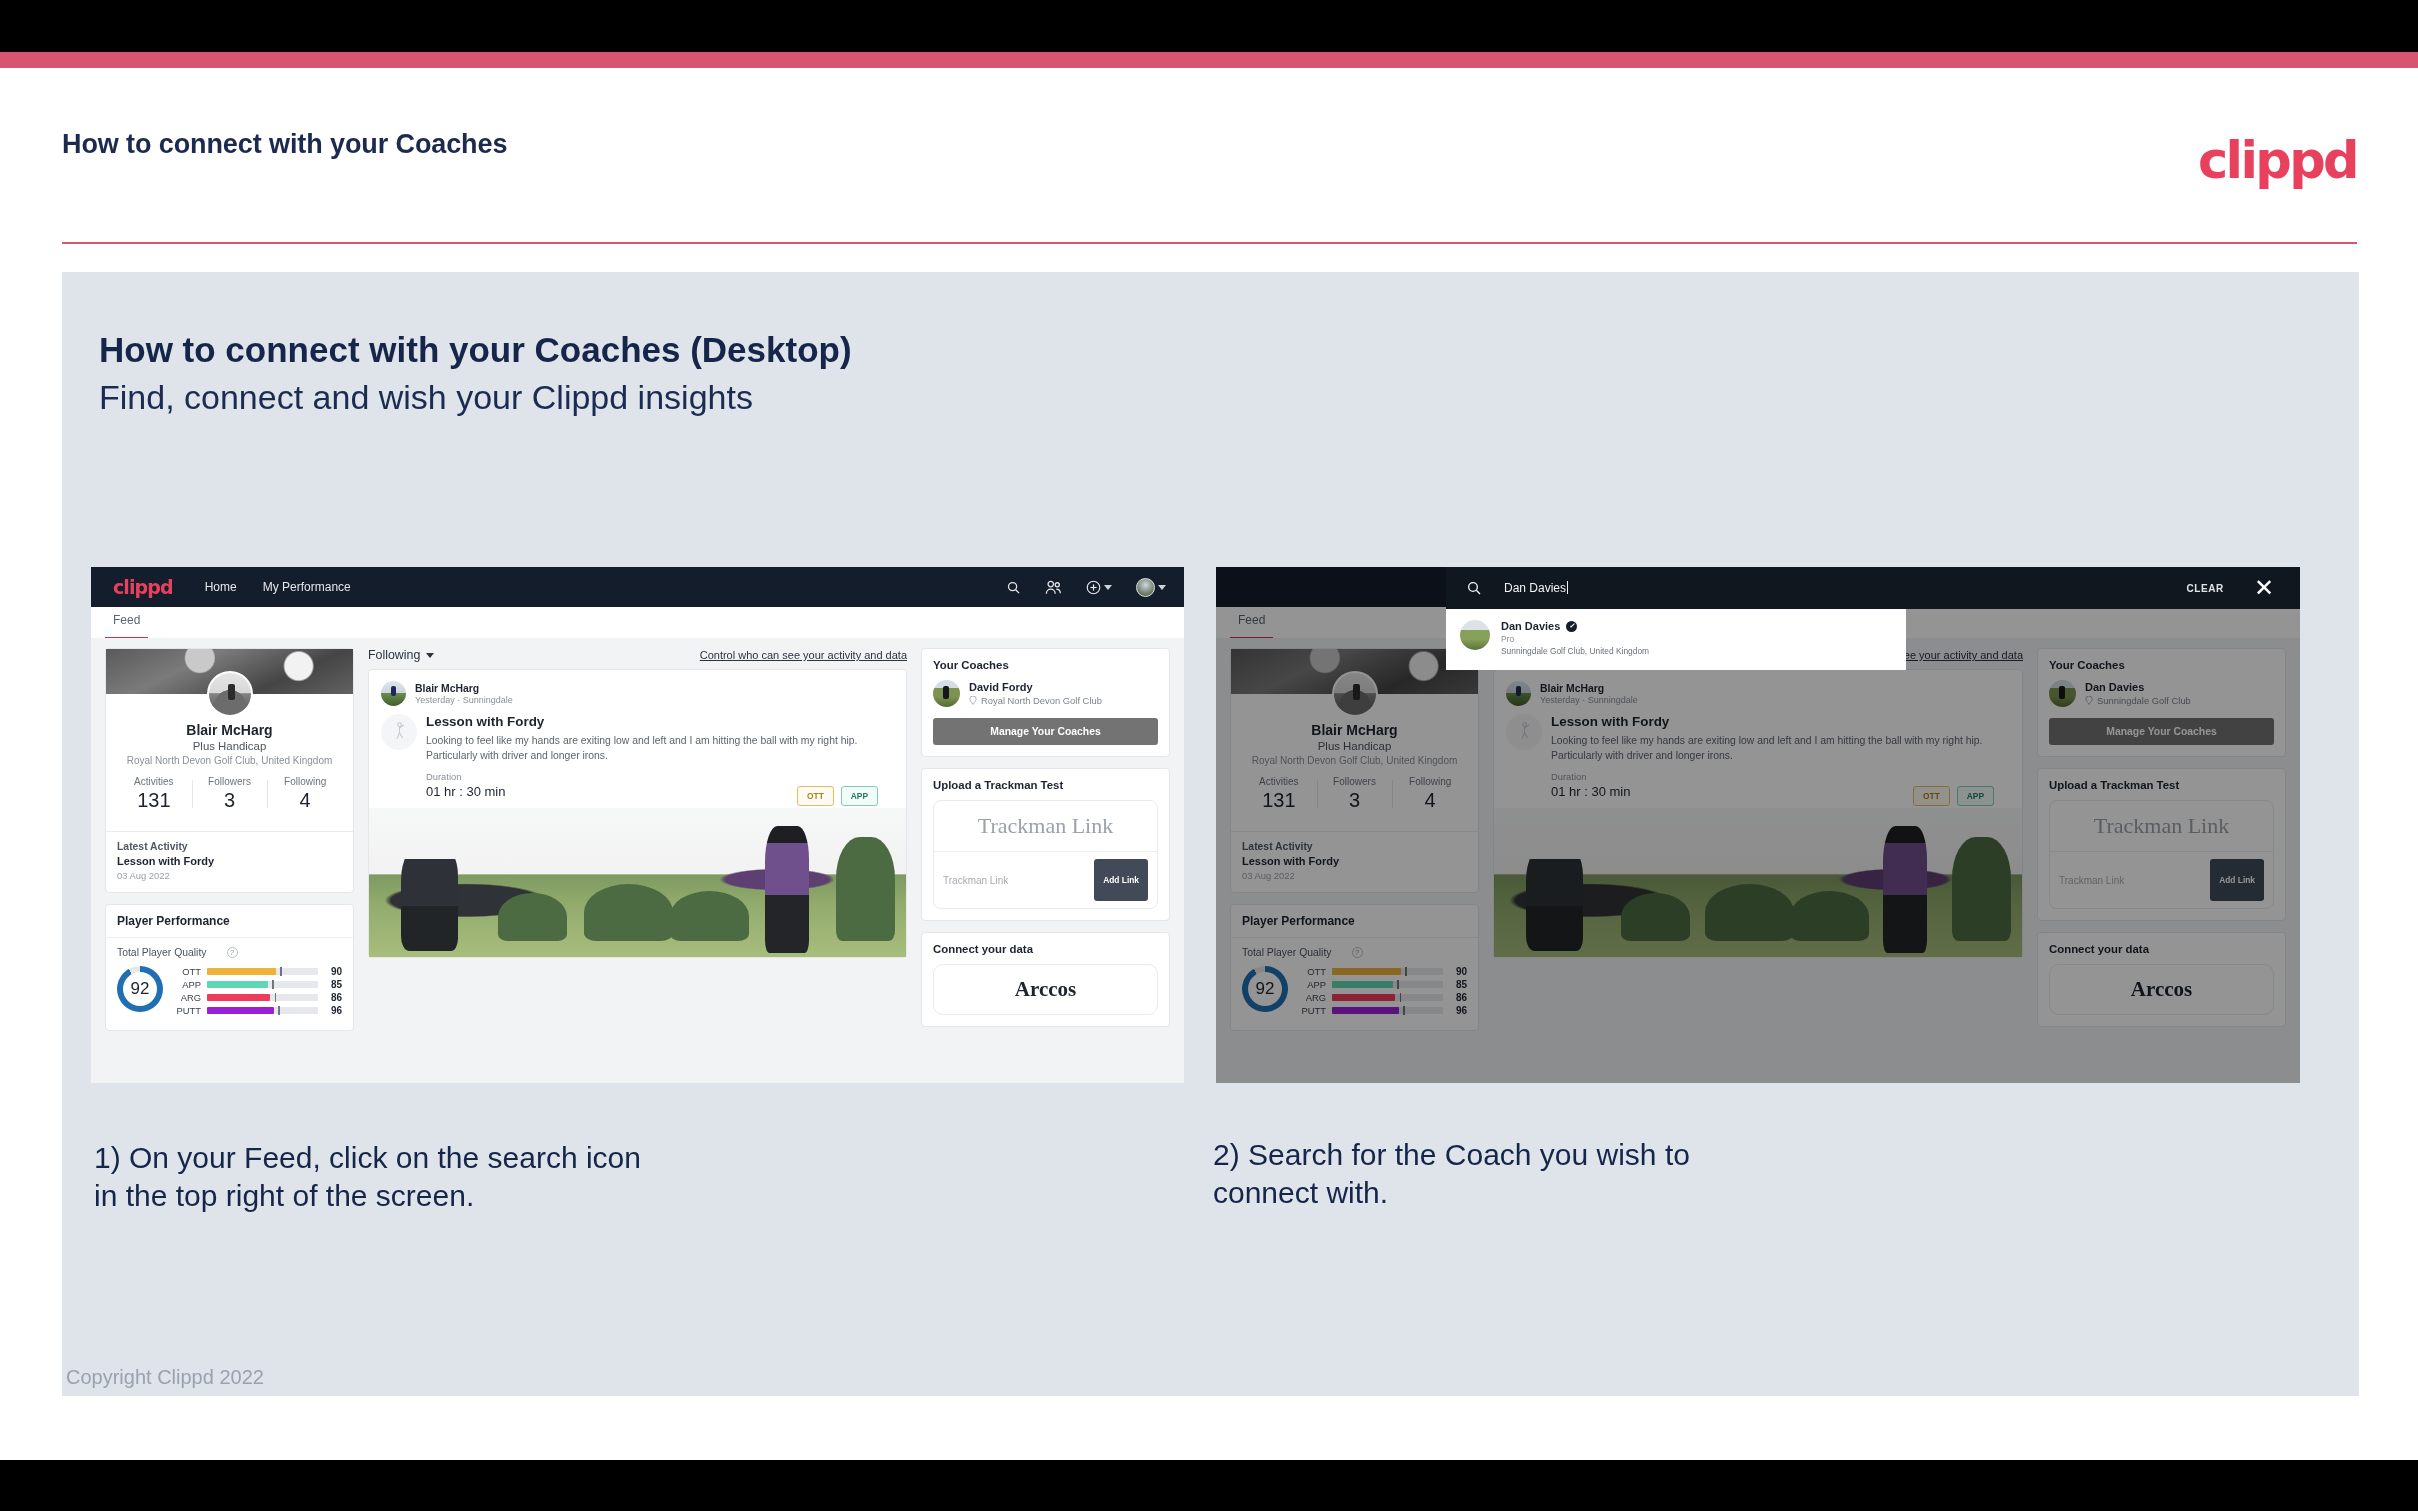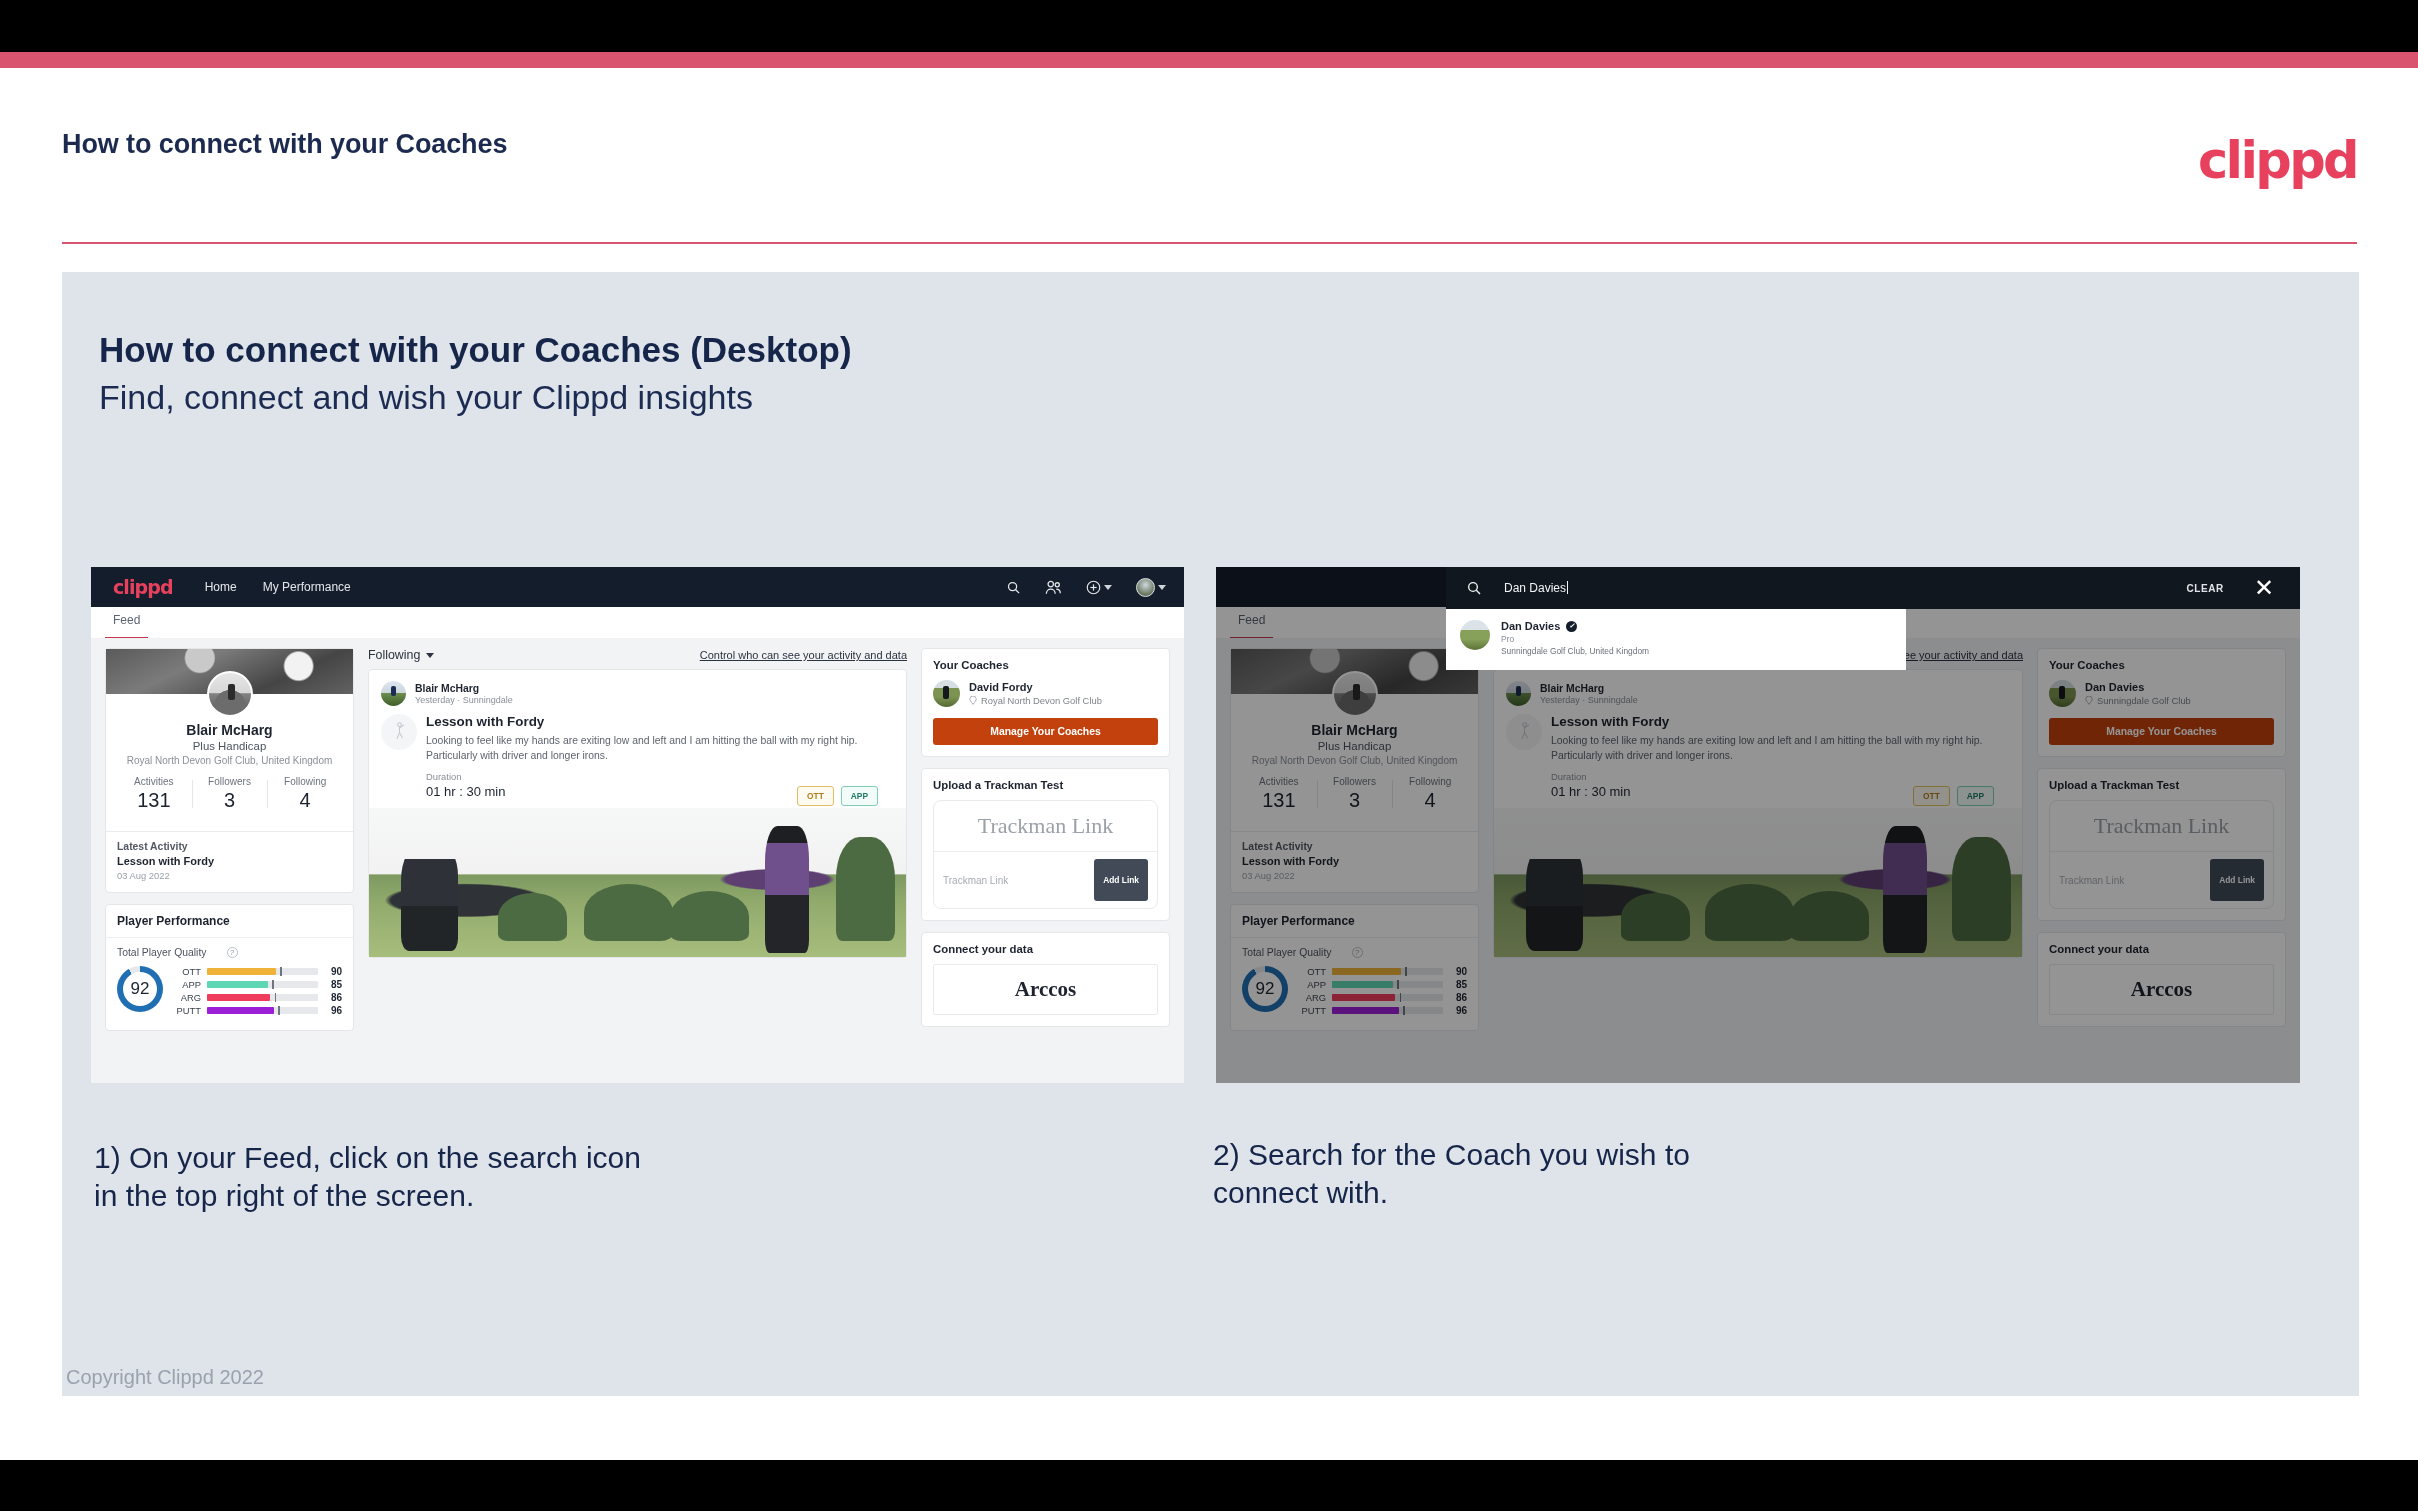--- a/index.html
+++ b/index.html
@@ -231,34 +231,34 @@
   .coach-av {
     width:27px;height:27px;border-radius:50%;flex:none;
     background:linear-gradient(180deg,#d6dee4 0 30%, #7d9352 31% 62%, #536b33 100%);
     position:relative; overflow:hidden;
   }
   .coach-av.dark::after{content:"";position:absolute;left:10px;top:6px;width:6px;height:13px;background:#14181d;border-radius:2px;}
   .coach-name { font-size:11px; font-weight:700; color:#1d2430; }
   .coach-club { font-size:9.4px; color:#7e848d; margin-top:2px; display:flex; align-items:center; gap:4px;}
   .btn-dark {
     display:block; width:100%; margin-top:11px; padding:8px 0; text-align:center;
-    background:#c2410c; color:#fff; font-size:10.4px; font-weight:700; border-radius:3px;
+    background:#737373; color:#fff; font-size:10.4px; font-weight:700; border-radius:3px;
   }
   .rc2 { margin-top:11px; }
   .tm-box { margin-top:9px; border:1px solid #e8eaed; border-radius:8px; }
   .tm-logo {
     height:51px; display:flex; align-items:center; justify-content:center;
     font-family:"Liberation Serif", serif; font-size:22px; color:#9ba1a9;
     border-bottom:1px solid #eceef1;
   }
   .tm-row { display:flex; align-items:center; padding:7px 9px; }
   .tm-ph { font-size:10px; color:#a6abb3; }
   .btn-sm { margin-left:auto; background:#414a56; color:#fff; font-size:8.4px; font-weight:700; padding:16px 9px; border-radius:3px; }
   .arccos {
-    margin-top:9px; border:1px solid #e8eaed; border-radius:2px; height:51px;
+    margin-top:9px; border:1px solid #e8eaed; border-radius:10px; height:51px;
     display:flex; align-items:center; justify-content:center;
     font-family:"Liberation Serif", serif; font-size:21px; font-weight:700; color:#1d2430;
   }
 
   
   .dim { position:absolute; inset:0; background:rgba(0,0,0,0.42); }
   .search-bar {
     position:absolute; left:230px; top:0; right:0; height:42px;
     background:#10171f; display:flex; align-items:center; z-index:6;
   }

